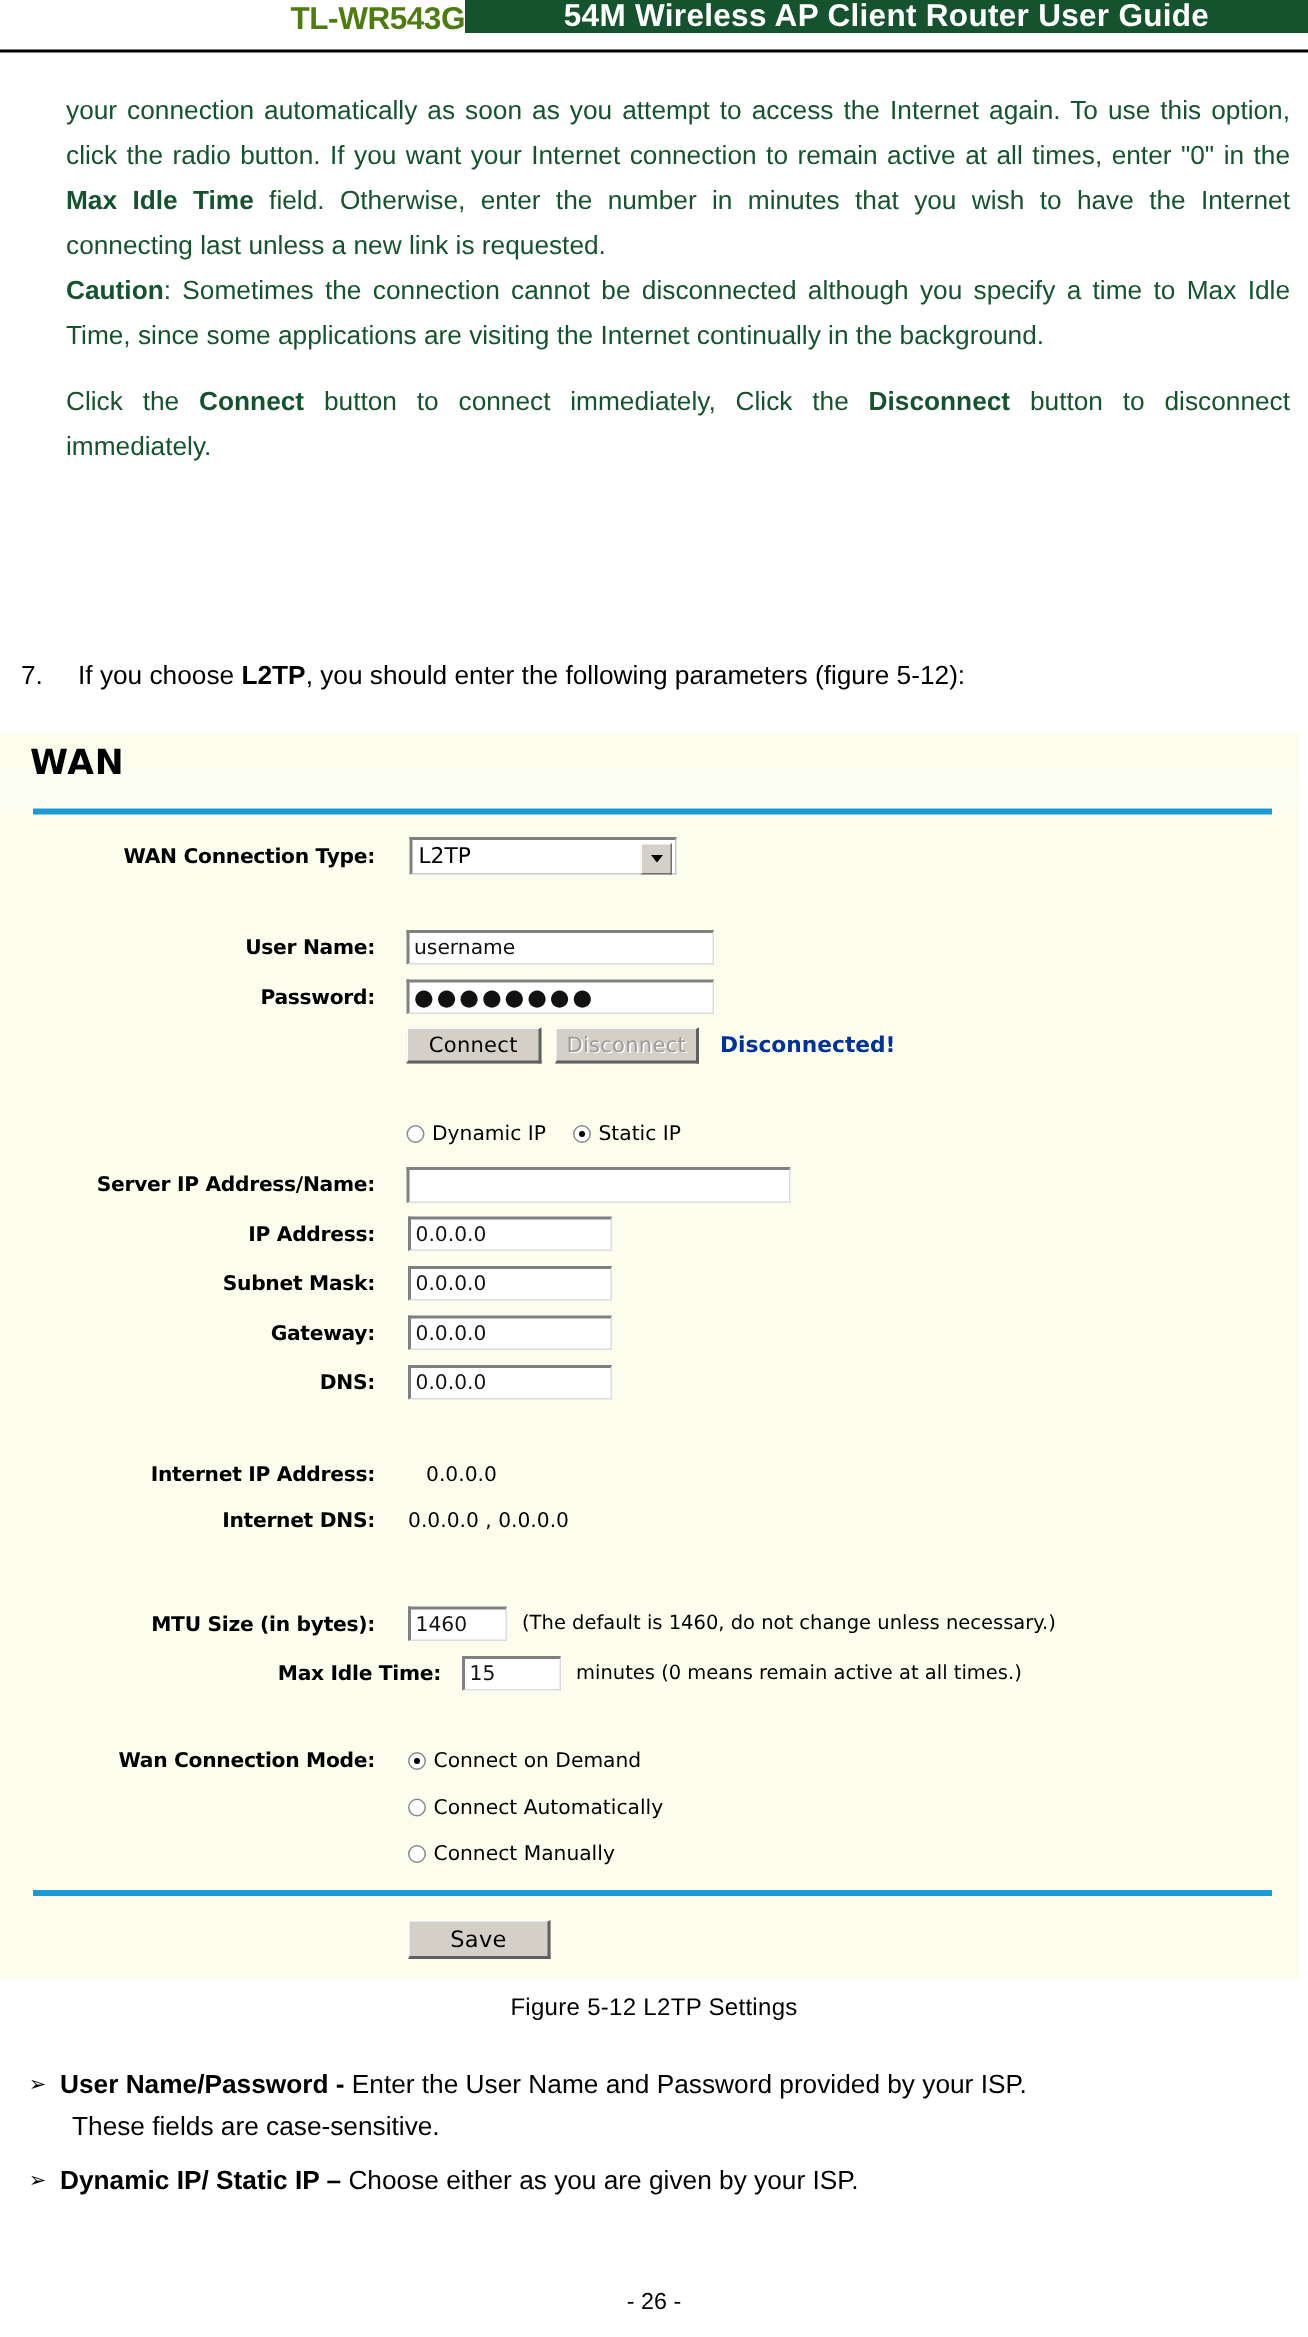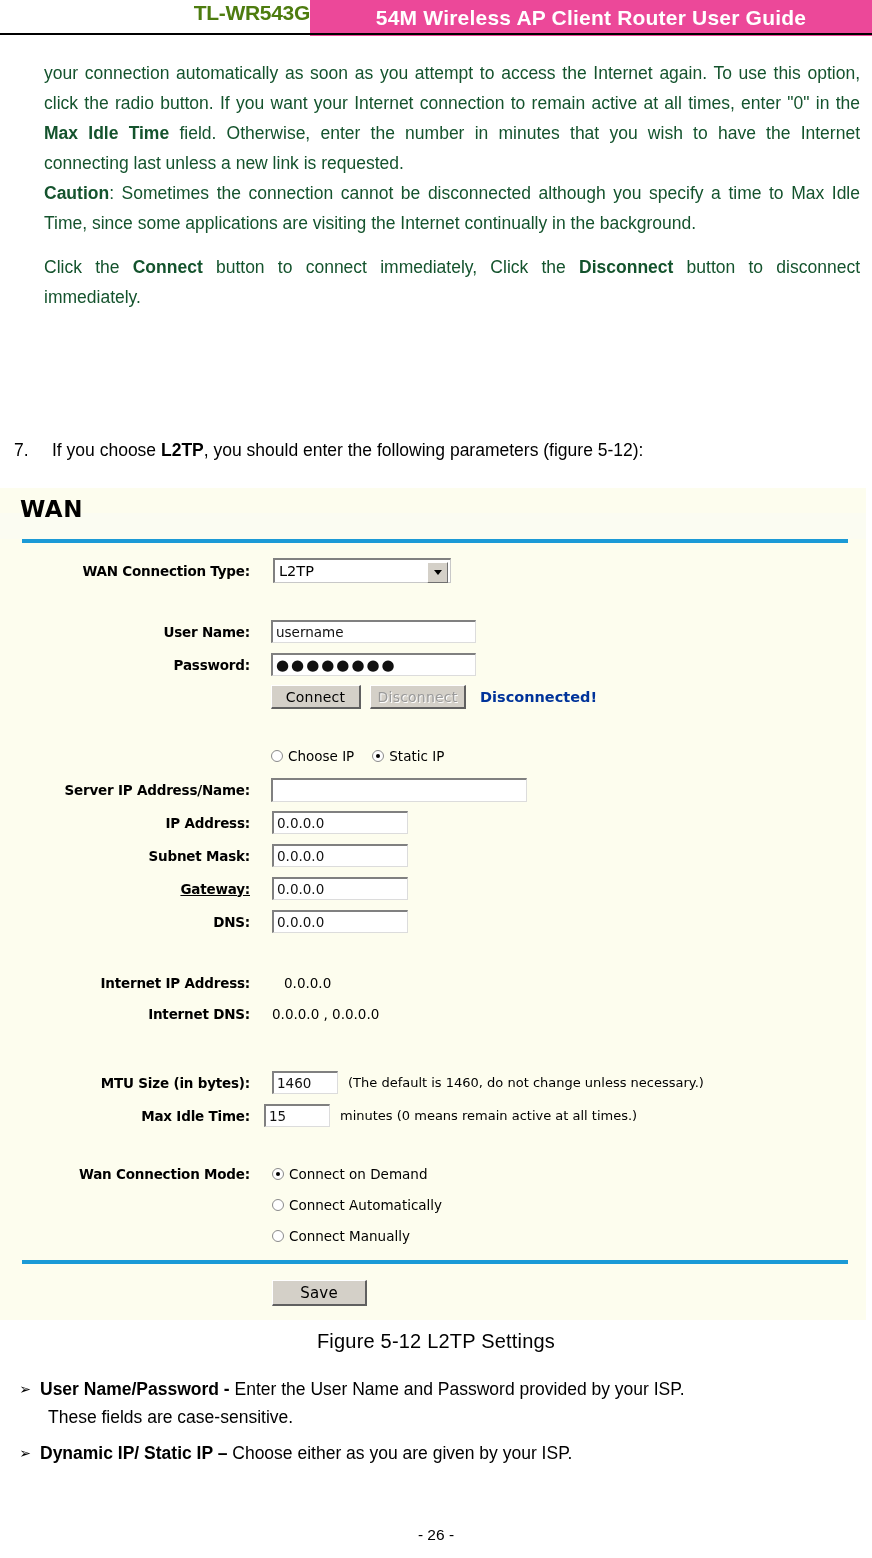--- a/index.html
+++ b/index.html
@@ -31,22 +31,22 @@
     font-weight: bold;
     letter-spacing: -0.3px;
     white-space: nowrap;
     color: #4d7c0f;
   }
   .hdr-band {
     position: absolute;
     left: 310px;
     top: 0px;
     width: 562px;
-    height: 36px;
-    background: #ec4899;
+    height: 22px;
+    background: #14532d;
     color: #ffffff;
     font-size: 21px;
     font-weight: bold;
     letter-spacing: 0.2px;
     display: flex;
     align-items: center;
     justify-content: center;
     white-space: nowrap;
   }
   .hdr-rule {
@@ -270,21 +270,21 @@
     background: #000;
   }
 
   
   .fig-caption {
     position: absolute;
     left: 0;
     top: 1330px;
     width: 872px;
     text-align: center;
-    font-size: 20px;
+    font-size: 16px;
     letter-spacing: 0.2px;
   }
   .bullet-list {
     position: absolute;
     left: 10px;
     top: 1375px;
     width: 856px;
     font-size: 17.5px;
     line-height: 28px;
   }
@@ -374,21 +374,21 @@
 
   <div class="row" style="left:271px; top:197px;">
     <div class="btn" style="width:90px;">Connect</div>
     <div class="btn disabled" style="width:96px; margin-left:9px;">Disconnect</div>
     <div class="status-text" style="margin-left:14px;">Disconnected!</div>
   </div>
 
   <div class="row" style="left:271px; top:260px;">
     <div class="radio-wrap">
       <span class="radio"></span>
-      <span>Choose IP</span>
+      <span>Dynamic IP</span>
     </div>
     <div class="radio-wrap" style="margin-left:18px;">
       <span class="radio on"></span>
       <span>Static IP</span>
     </div>
   </div>
 
   <div class="row" style="left:0px; top:290px; width:560px;">
     <div class="lbl" style="width:250px;">Server IP Address/Name:</div>
     <div class="field" style="width:256px; margin-left:21px; height:24px;">
@@ -404,21 +404,21 @@
   </div>
 
   <div class="row" style="left:0px; top:356px; width:460px;">
     <div class="lbl" style="width:250px;">Subnet Mask:</div>
     <div class="field" style="width:136px; margin-left:22px;">
       <span>0.0.0.0</span>
     </div>
   </div>
 
   <div class="row" style="left:0px; top:389px; width:460px;">
-    <div class="lbl" style="width:250px;text-decoration:underline;">Gateway:</div>
+    <div class="lbl" style="width:250px;">Gateway:</div>
     <div class="field" style="width:136px; margin-left:22px;">
       <span>0.0.0.0</span>
     </div>
   </div>
 
   <div class="row" style="left:0px; top:422px; width:460px;">
     <div class="lbl" style="width:250px;">DNS:</div>
     <div class="field" style="width:136px; margin-left:22px;">
       <span>0.0.0.0</span>
     </div>
@@ -436,21 +436,21 @@
 
   <div class="row" style="left:0px; top:583px; width:720px;">
     <div class="lbl" style="width:250px;">MTU Size (in bytes):</div>
     <div class="field" style="width:66px; margin-left:22px;">
       <span>1460</span>
     </div>
     <div class="note" style="margin-left:10px;">(The default is 1460, do not change unless necessary.)</div>
   </div>
 
   <div class="row" style="left:0px; top:616px; width:720px;">
-    <div class="lbl" style="width:250px;">Max Idle Time:</div>
+    <div class="lbl" style="width:250px;padding-left:44px;">Max Idle Time:</div>
     <div class="field" style="width:66px; margin-left:14px;">
       <span>15</span>
     </div>
     <div class="note" style="margin-left:10px;">minutes (0 means remain active at all times.)</div>
   </div>
 
   <div class="row" style="left:0px; top:678px; width:560px;">
     <div class="lbl" style="width:250px;">Wan Connection Mode:</div>
     <div class="radio-wrap" style="margin-left:22px;">
       <span class="radio on"></span>

